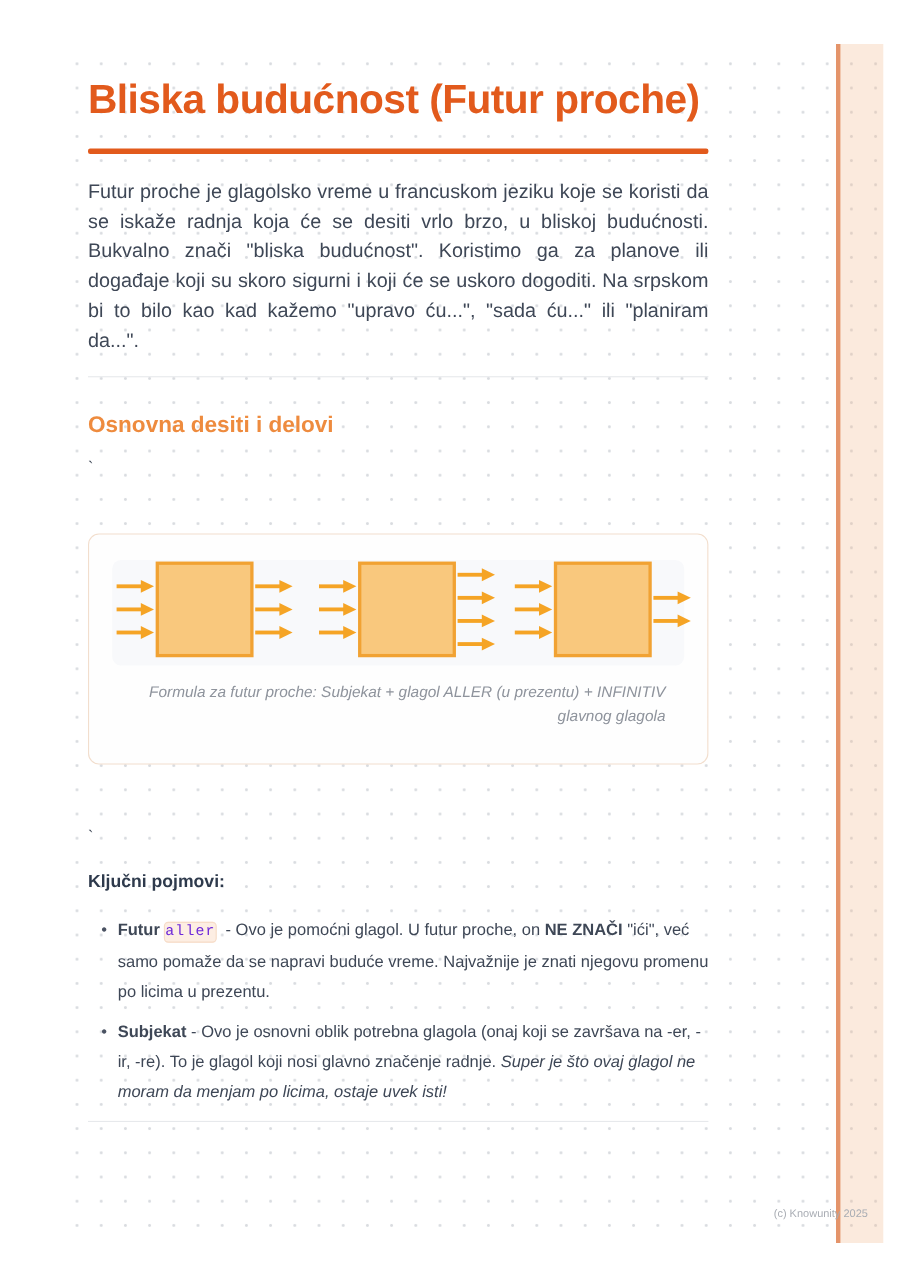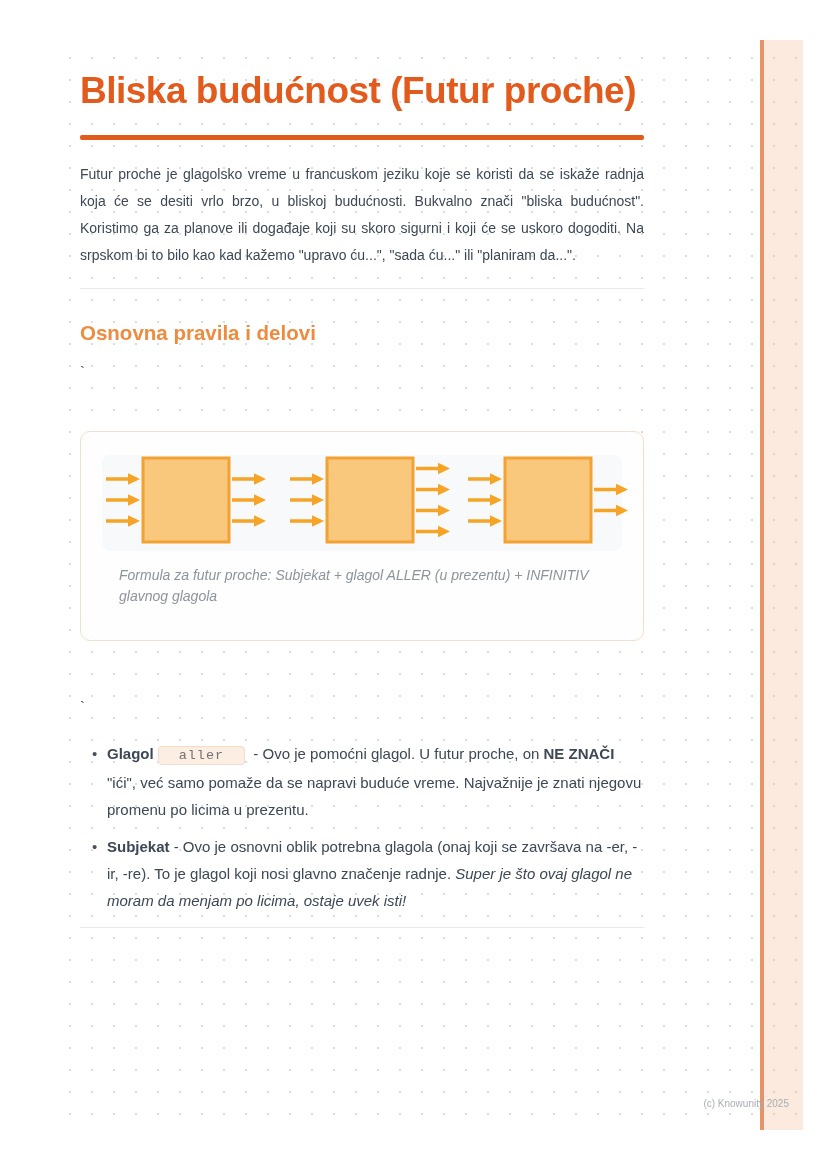--- a/index.html
+++ b/index.html
@@ -22,76 +22,76 @@
   .content{position:relative;margin-left:28px;width:564px;}
   .doc-title{
     margin:0;padding-top:30px;font-size:37px;font-weight:700;
     color:#e25a1c;line-height:1.12;letter-spacing:-0.5px;
   }
   .title-rule{margin-top:24px;height:5px;background:#e25a1c;border-radius:2px;}
   .section-h{
     margin:0;padding-top:32px;font-size:20.5px;font-weight:700;color:#ee8b3e;line-height:1.2;
   }
   .body-p{
-    margin:0;padding-top:21px;font-size:14px;line-height:27px;color:#3e4756;
+    margin:0;padding-top:21px;font-size:18px;line-height:27px;color:#3e4756;
     text-align:justify;
   }
   .soft-divider{margin-top:19px;border-top:1px solid #e7e9ec;}
   .tick{margin:0;padding-top:12px;font-size:15px;line-height:27px;color:#3e4756;}
   .tick2{margin:0;padding-top:36px;font-size:15px;line-height:27px;color:#3e4756;}
   .figure-card{
     margin-top:46px;border:1.5px solid #f2decd;border-radius:10px;
     background:#fefefe;padding:23px 21px 33px 21px;
   }
   .diagram-panel{
     background:#f8f9fb;border-radius:8px;height:96px;position:relative;
   }
   .diagram-panel svg{overflow:visible;display:block;}
   .figure-caption{
-    margin:14px auto 0 auto;max-width:486px;text-align:left;font-style:italic;
+    margin:14px auto 0 auto;max-width:486px;text-align:right;font-style:italic;
     font-size:14px;line-height:21px;color:#8e939c;
   }
   .terms-h{
     margin:0;padding-top:18px;font-size:16px;font-weight:700;color:#2e3a4c;line-height:20px;
   }
   .terms-list{
     margin:0;padding:20px 0 0 27px;list-style:none;
   }
   .terms-list li{
     position:relative;font-size:15px;line-height:27px;color:#3e4756;margin-bottom:10px;
   }
   .terms-list li::before{
     content:"•";position:absolute;left:-15px;top:0;color:#4a5262;font-size:15px;
   }
   .b{font-weight:700;}
   .terms-list code{
     font-family:"Liberation Mono","DejaVu Sans Mono",monospace;
-    font-size:13.5px;color:#737373;background:#fdeee3;border:1px solid #f6dcc8;
-    border-radius:4px;padding:1px 20px;margin:0 4px;letter-spacing:1px;
+    font-size:13.5px;color:#6d28d9;background:#fdeee3;border:1px solid #f6dcc8;
+    border-radius:4px;padding:1px 0;margin:0 4px;letter-spacing:1px;
   }
   .bottom-divider{margin-top:13px;border-top:1px solid #e7e9ec;}
   .footer-note{
     position:absolute;top:1058px;right:14px;font-size:10px;color:#a9adb4;z-index:5;margin-left:35px;
   }
 </style>
 </head>
 <body>
 
 <div class="page">
   <div class="stripe"></div>
 
   <div class="content">
     <h1 class="doc-title">Bliska budućnost (Futur proche)</h1>
     <div class="title-rule"></div>
 
     <p class="body-p">Futur proche je glagolsko vreme u francuskom jeziku koje se koristi da se iskaže radnja koja će se desiti vrlo brzo, u bliskoj budućnosti. Bukvalno znači "bliska budućnost". Koristimo ga za planove ili događaje koji su skoro sigurni i koji će se uskoro dogoditi. Na srpskom bi to bilo kao kad kažemo "upravo ću...", "sada ću..." ili "planiram da...".</p>
 
     <div class="soft-divider"></div>
 
-    <h2 class="section-h">Osnovna pravila i delovi</h2>
+    <h2 class="section-h">Osnovna desiti i delovi</h2>
 
     <p class="tick">`</p>
 
     <figure class="figure-card" style="margin-left:0;margin-right:0;">
       <div class="diagram-panel">
         <svg width="100%" height="96" viewBox="0 0 516 96">
             <g>
               <line x1="2" y1="24" x2="27" y2="24" stroke="#f5a425" stroke-width="3.5"></line>
               <polygon points="36,24 24,18.2 24,29.8" fill="#f5a425"></polygon>
             </g>
@@ -166,24 +166,25 @@
               <line x1="490" y1="55.5" x2="515" y2="55.5" stroke="#f5a425" stroke-width="3.5"></line>
               <polygon points="524,55.5 512,49.7 512,61.3" fill="#f5a425"></polygon>
             </g>
           </svg>
       </div>
       <figcaption class="figure-caption">Formula za futur proche: Subjekat + glagol ALLER (u prezentu) + INFINITIV glavnog glagola</figcaption>
     </figure>
 
     <p class="tick2">`</p>
 
+    <h3 class="terms-h">Ključni pojmovi:</h3>
 
     <ul class="terms-list">
       <li>
-        <span class="b">Glagol</span><code>aller</code><span> - Ovo je pomoćni glagol. U futur proche, on </span><span class="b">NE ZNAČI</span><span> "ići", već samo pomaže da se napravi buduće vreme. Najvažnije je znati njegovu promenu po licima u prezentu.</span>
+        <span class="b">Futur</span><code>aller</code><span> - Ovo je pomoćni glagol. U futur proche, on </span><span class="b">NE ZNAČI</span><span> "ići", već samo pomaže da se napravi buduće vreme. Najvažnije je znati njegovu promenu po licima u prezentu.</span>
       </li>
       <li>
         <span class="b">Subjekat</span><span> - Ovo je osnovni oblik potrebna glagola (onaj koji se završava na -er, -ir, -re). To je glagol koji nosi glavno značenje radnje. </span><em>Super je što ovaj glagol ne moram da menjam po licima, ostaje uvek isti!</em>
       </li>
     </ul>
 
     <div class="bottom-divider"></div>
   </div>
 
   <div class="footer-note">(c) Knowunity 2025</div>

